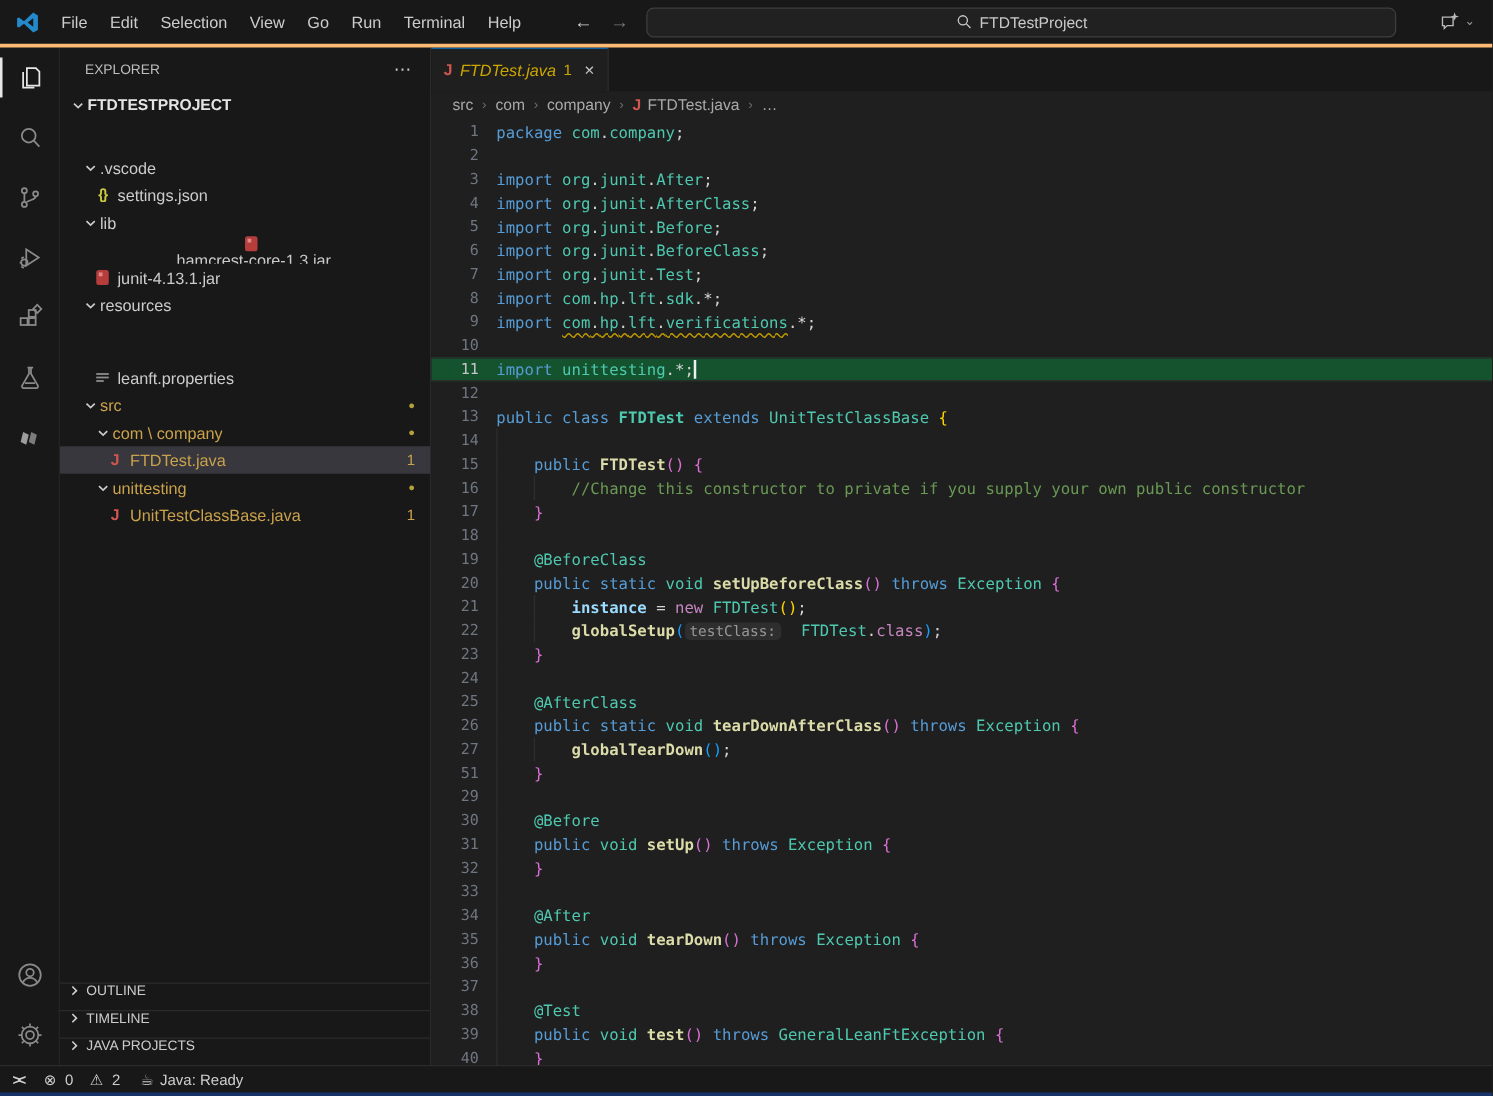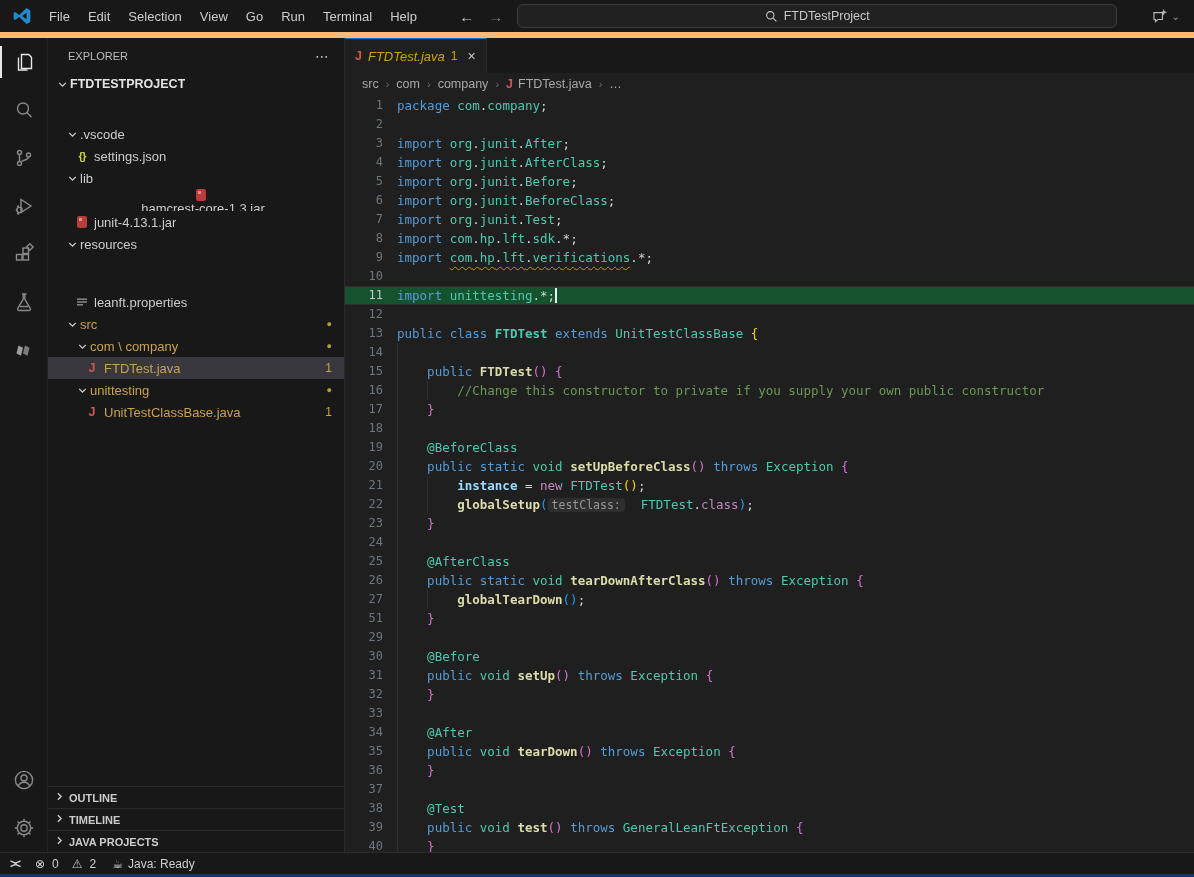--- a/index.html
+++ b/index.html
@@ -1,20 +1,20 @@
 <!DOCTYPE html>
 <html><head>
 <meta charset="utf-8">
 <style>
   *{box-sizing:border-box;margin:0;padding:0}
   html,body{width:1194px;height:877px;overflow:hidden}
   body{background:#1f1f1f;color:#cccccc;font-family:"Liberation Sans","DejaVu Sans",sans-serif;font-size:13px;-webkit-font-smoothing:antialiased}
 
   
-  .titlebar{height:38px;background:#181818;border-bottom:6px solid #fdba74;display:flex;align-items:center;position:relative}
+  .titlebar{height:38px;background:#181818;border-bottom:3px solid #fdba74;display:flex;align-items:center;position:relative}
   .vscode-logo{width:20px;height:20px;margin:0 8px 0 12px;flex:none}
   .menus{display:flex;align-items:center}
   .menus span{padding:4px 9px;color:#cccccc;border-radius:5px;cursor:default}
   .nav-arrows{display:flex;align-items:center;gap:14px;margin:0 14px 0 auto;font-size:15px}
   .nav-arrows .back{color:#cfcfcf}
   .nav-arrows .fwd{color:#7a7a7a}
   .searchbox{width:600px;height:24px;background:#212121;border:1px solid #3e3e3e;border-radius:6px;display:flex;align-items:center;justify-content:center;gap:6px;color:#c9c9c9;font-size:12.5px;flex:none}
   .searchbox svg{flex:none}
   .title-right{display:flex;align-items:center;gap:2px;margin-left:auto;margin-right:14px;color:#b9b9b9}
   .title-right .chev{font-size:10px;color:#9a9a9a;margin-left:2px}
@@ -39,21 +39,21 @@
   .trow .lbl{overflow:hidden;text-overflow:ellipsis}
   .trow .lbl.root{font-weight:700;font-size:12.5px;color:#e4e4e4}
   .trow .lbl.warn{color:#c9a24b}
   .trow .badge{margin-left:auto;color:#c9a24b;font-size:12px}
   .trow .badge.dot{font-size:9px;color:#b5a03c}
   .jicon{font-weight:700;font-size:12.5px;color:#d1564f;font-family:"Liberation Sans",sans-serif}
   .jsonicon{color:#cbcb41;font-weight:700;font-size:11.5px;letter-spacing:-1px}
   .jaricon{width:10px;height:12px;background:#b73c3c;border-radius:2px;position:relative}
   .jaricon::after{content:"";position:absolute;left:2px;top:2px;width:3px;height:3px;background:#e08a8a}
   .sb-sections{margin-top:0}
-  .sec{height:22px;border-top:1px solid #2b2b2b;display:flex;align-items:center;padding-left:6px;font-size:11px;font-weight:700;color:#cccccc;gap:4px}
+  .sec{height:22px;border-top:1px solid #2b2b2b;display:flex;align-items:flex-start;padding-left:6px;font-size:11px;font-weight:400;color:#cccccc;gap:4px}
 
   .editorcol{flex:1;min-width:0;display:flex;flex-direction:column;background:#1f1f1f}
   .tabbar{height:35px;background:#181818;display:flex;flex:none}
   .tab{height:35px;background:#1f1f1f;border-top:1.5px solid #0078d4;border-right:1px solid #2b2b2b;display:flex;align-items:center;padding:0 10px;gap:6px;font-size:13px;cursor:default}
   .tab .tlabel{font-style:italic;color:#cca700}
   .tab .tbadge{color:#cca700;font-size:12px}
   .tab .tclose{color:#c5c5c5;font-size:14px;margin-left:4px}
   .breadcrumbs{height:22px;flex:none;display:flex;align-items:center;padding-left:17px;font-size:12.5px;color:#a9a9a9;gap:7px}
   .breadcrumbs .sep{color:#6e6e6e;font-size:11px}
   .breadcrumbs .bc{display:flex;align-items:center;gap:5px}

